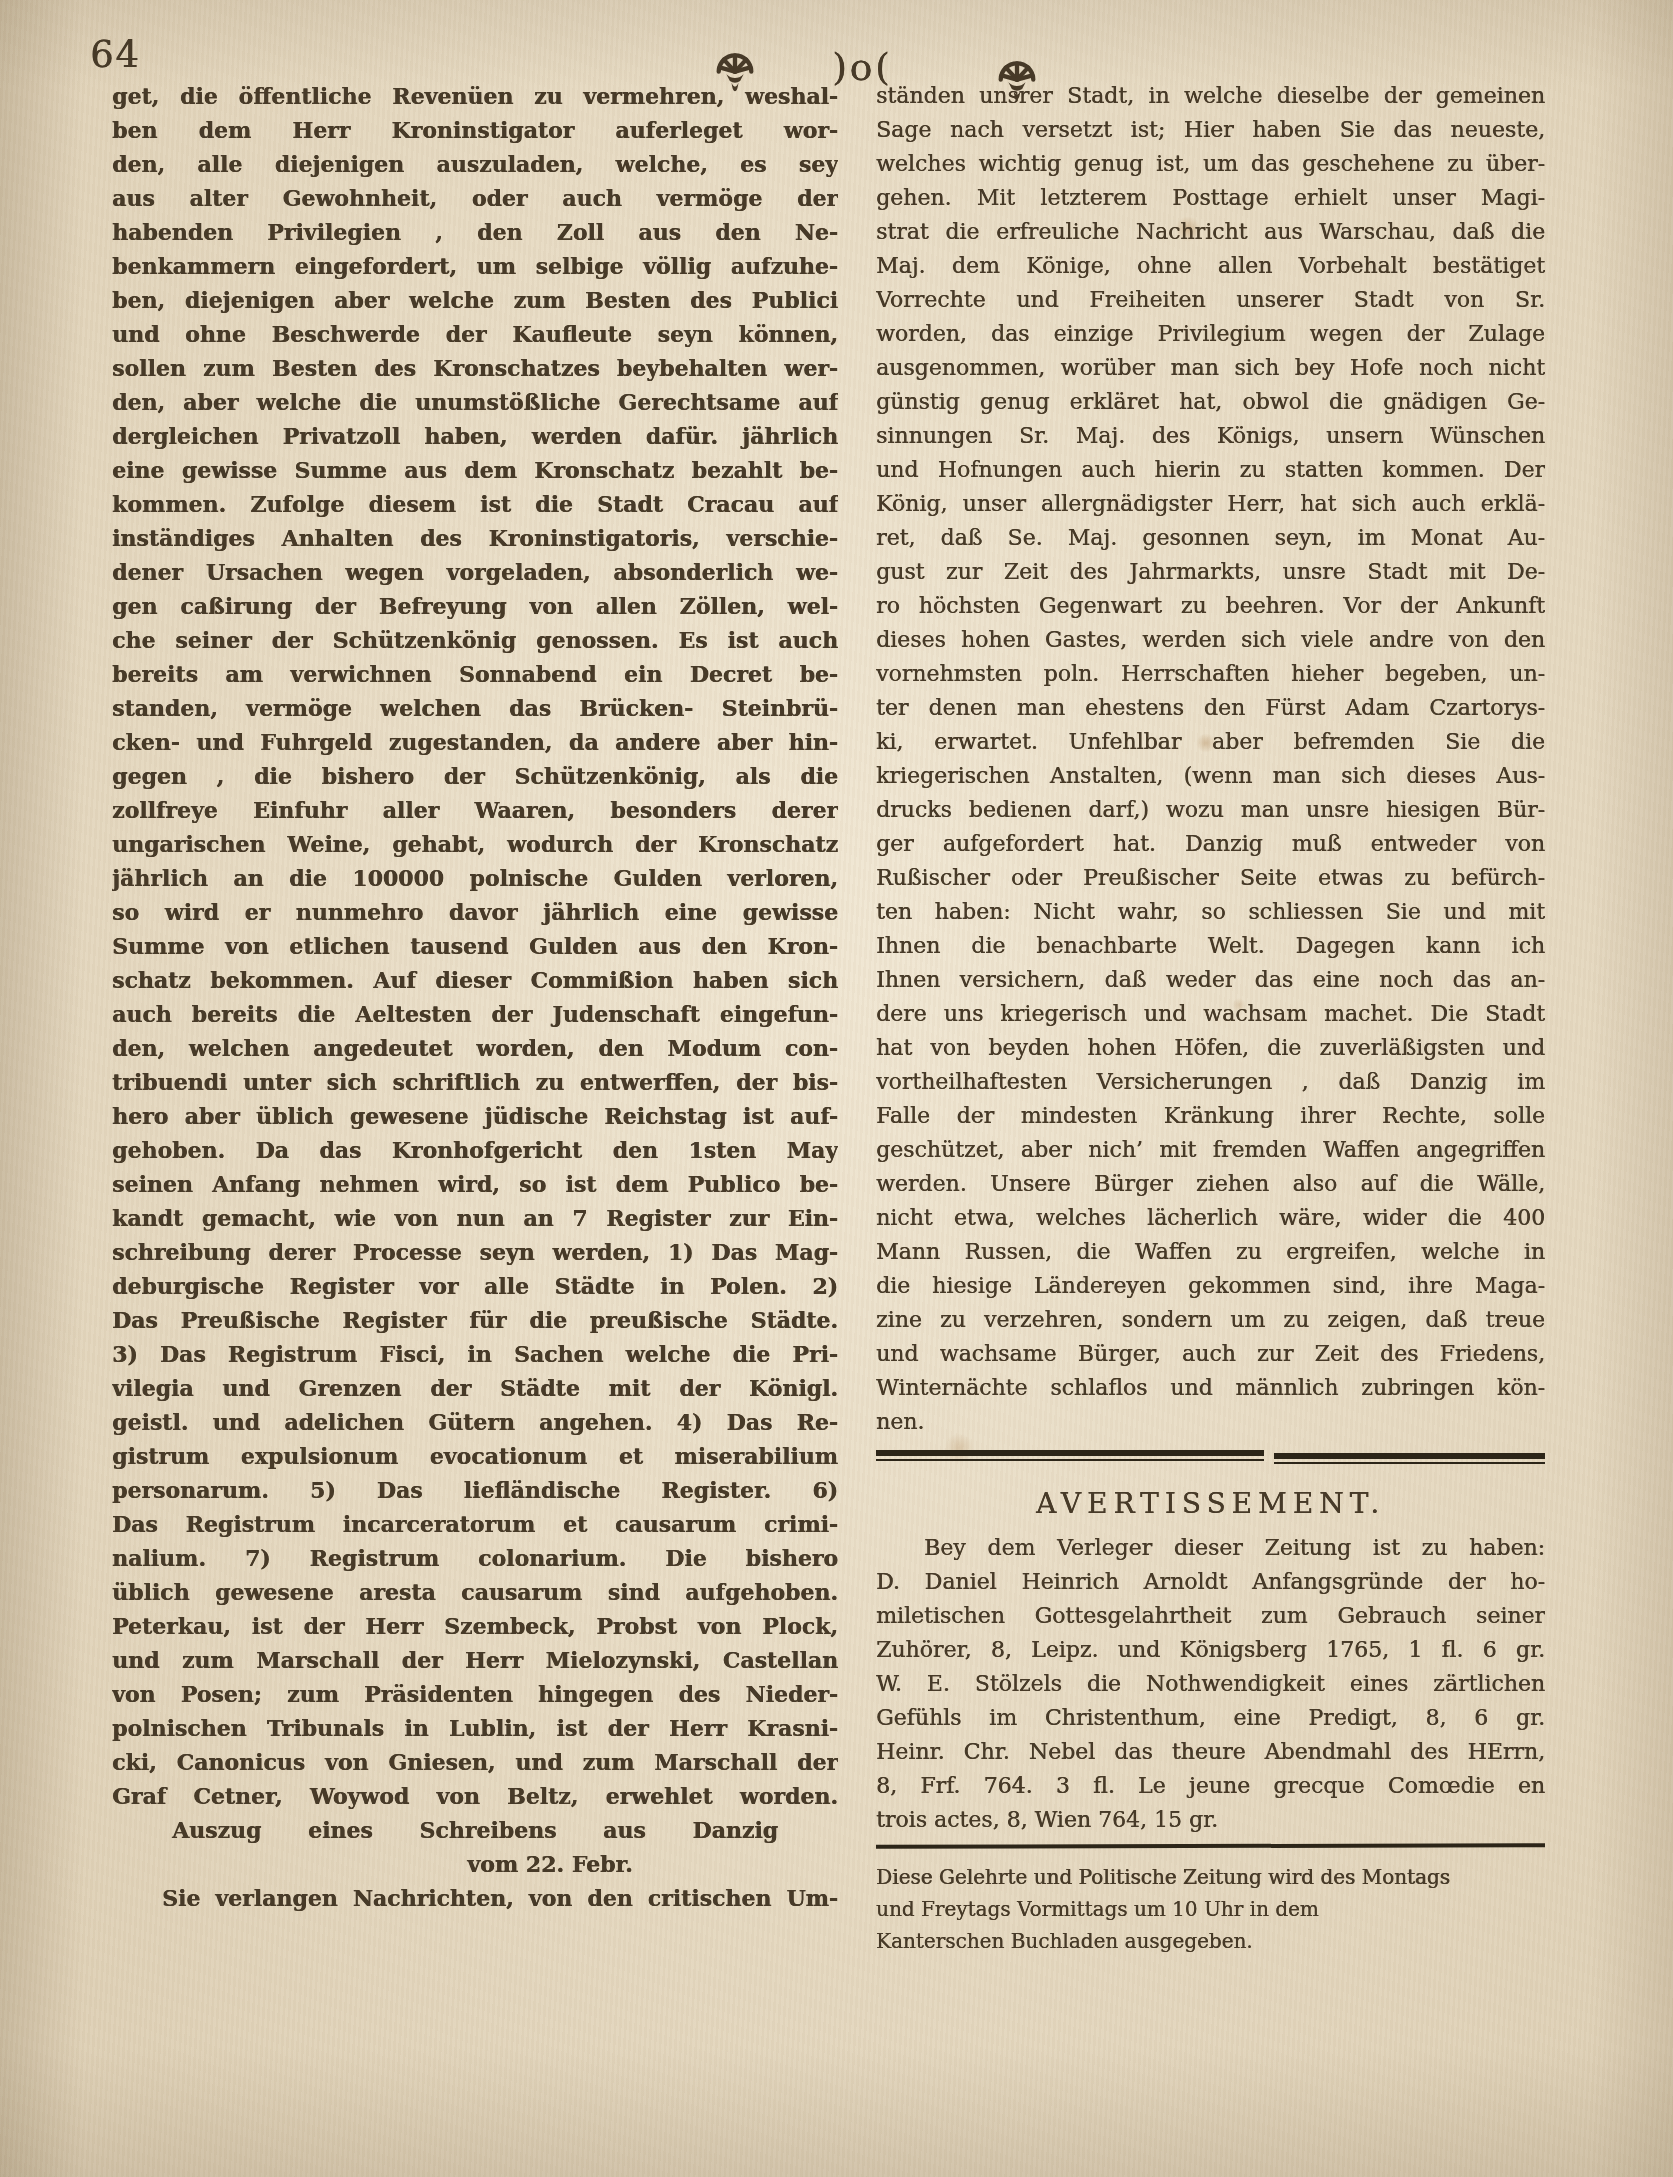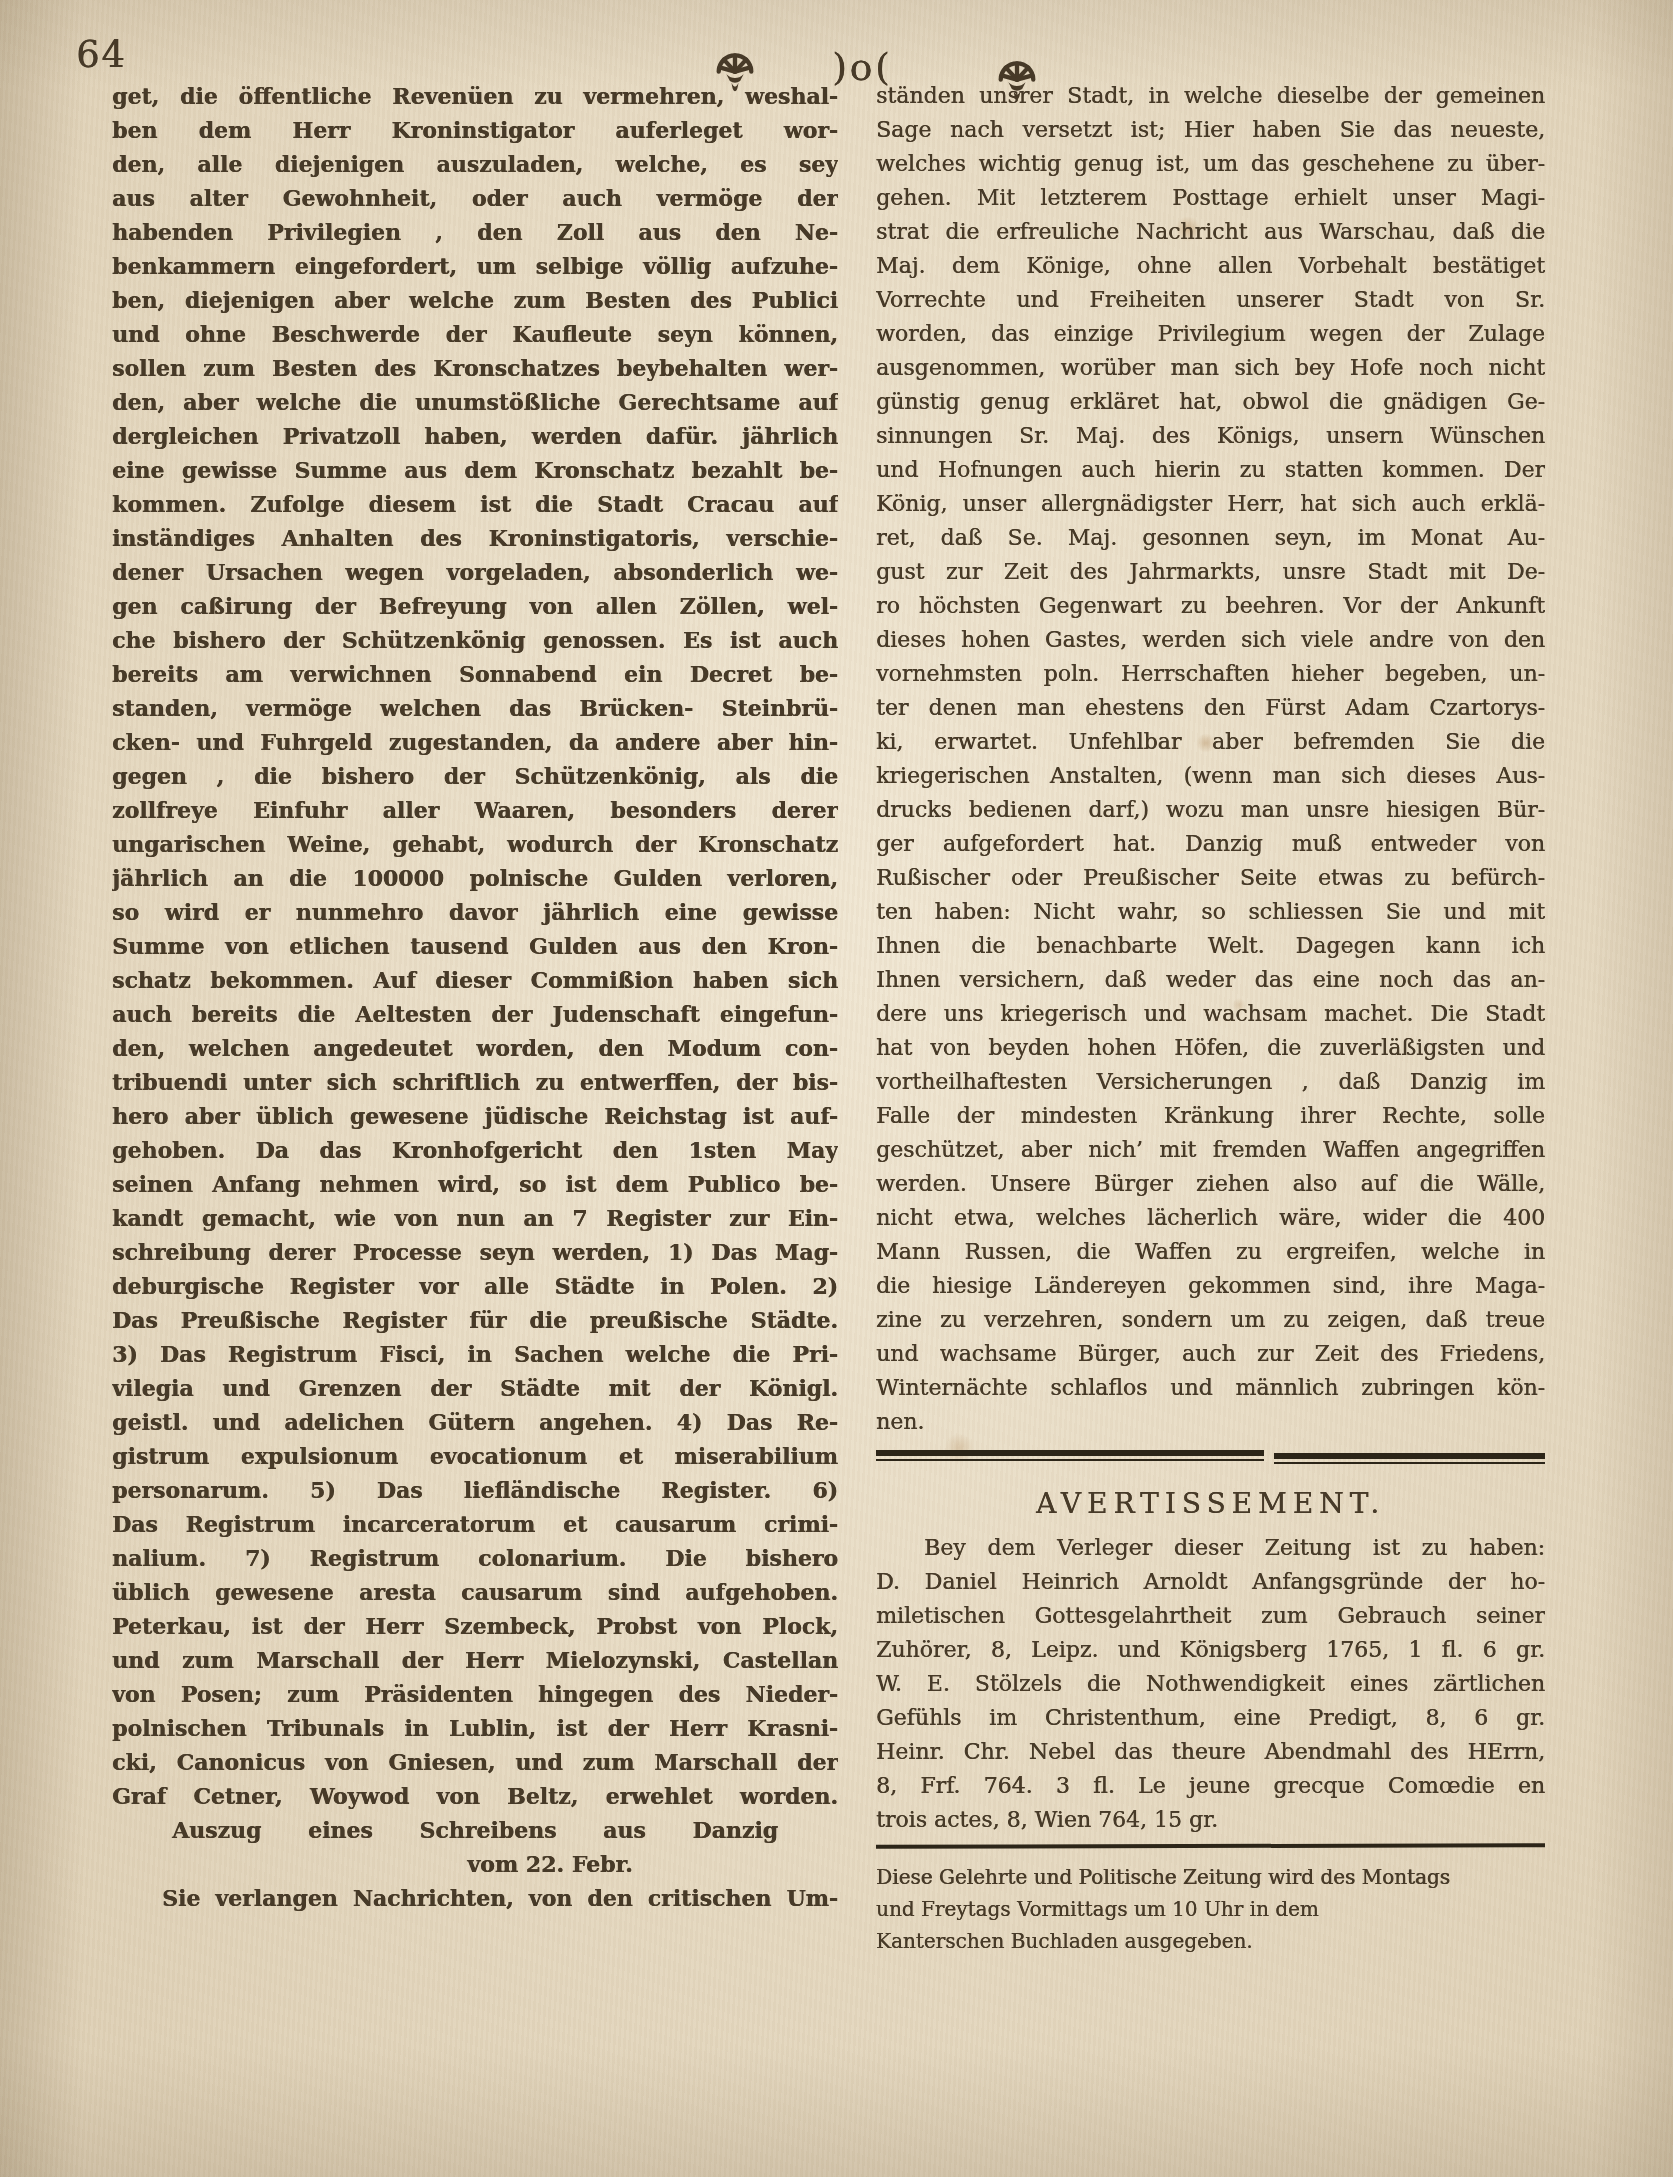--- a/index.html
+++ b/index.html
@@ -20,21 +20,21 @@
       radial-gradient(circle 11px at 127px 874px, rgba(140,110,70,0.22), rgba(140,110,70,0) 75%),
       radial-gradient(circle 9.4px at 1239px 1005px, rgba(150,95,35,0.18), rgba(150,95,35,0) 75%),
       repeating-linear-gradient(93deg, rgba(120,90,50,0.035) 0 2.6px, rgba(255,255,255,0.025) 2.6px 5.1px),
       linear-gradient(90deg, rgba(110,90,60,0.20), rgba(110,90,60,0) 5%, rgba(110,90,60,0) 95%, rgba(110,90,60,0.14)),
       linear-gradient(0deg, rgba(110,90,60,0.14), rgba(110,90,60,0) 6%, rgba(110,90,60,0) 96%, rgba(110,90,60,0.10)),
       radial-gradient(ellipse 1284px 1798px at 52% 42%, rgba(255,250,237,0.40), rgba(186,168,132,0.18) 85%);
   }
 
   
   .page-number {
-    position: absolute; left: 76px; top: 33px;
+    position: absolute; left: 90px; top: 33px;
     font-size: 37px; letter-spacing: 1.7px;
     text-shadow: 0.4px 0 currentColor;
   }
   .orn { position: absolute; }
   .orn-left  { left: 711px; top: 45px; }
   .orn-right { left: 993px; top: 53px; }
   .orn-mark {
     position: absolute; left: 832px; top: 45px;
     font-size: 38px; letter-spacing: 2.6px;
     text-shadow: 0.4px 0 currentColor;
@@ -140,21 +140,21 @@
         <div class="line">ben, diejenigen aber welche zum Besten des Publici</div>
         <div class="line">und ohne Beschwerde der Kaufleute seyn können,</div>
         <div class="line">sollen zum Besten des Kronschatzes beybehalten wer-</div>
         <div class="line">den, aber welche die unumstößliche Gerechtsame auf</div>
         <div class="line">dergleichen Privatzoll haben, werden dafür. jährlich</div>
         <div class="line">eine gewisse Summe aus dem Kronschatz bezahlt be-</div>
         <div class="line">kommen. Zufolge diesem ist die Stadt Cracau auf</div>
         <div class="line">inständiges Anhalten des Kroninstigatoris, verschie-</div>
         <div class="line">dener Ursachen wegen vorgeladen, absonderlich we-</div>
         <div class="line">gen caßirung der Befreyung von allen Zöllen, wel-</div>
-        <div class="line">che bishero der Schützenkönig genossen. Es ist auch</div>
+        <div class="line">che seiner der Schützenkönig genossen. Es ist auch</div>
         <div class="line">bereits am verwichnen Sonnabend ein Decret be-</div>
         <div class="line">standen, vermöge welchen das Brücken- Steinbrü-</div>
         <div class="line">cken- und Fuhrgeld zugestanden, da andere aber hin-</div>
         <div class="line">gegen , die bishero der Schützenkönig, als die</div>
         <div class="line">zollfreye Einfuhr aller Waaren, besonders derer</div>
         <div class="line">ungarischen Weine, gehabt, wodurch der Kronschatz</div>
         <div class="line">jährlich an die 100000 polnische Gulden verloren,</div>
         <div class="line">so wird er nunmehro davor jährlich eine gewisse</div>
         <div class="line">Summe von etlichen tausend Gulden aus den Kron-</div>
         <div class="line">schatz bekommen. Auf dieser Commißion haben sich</div>

